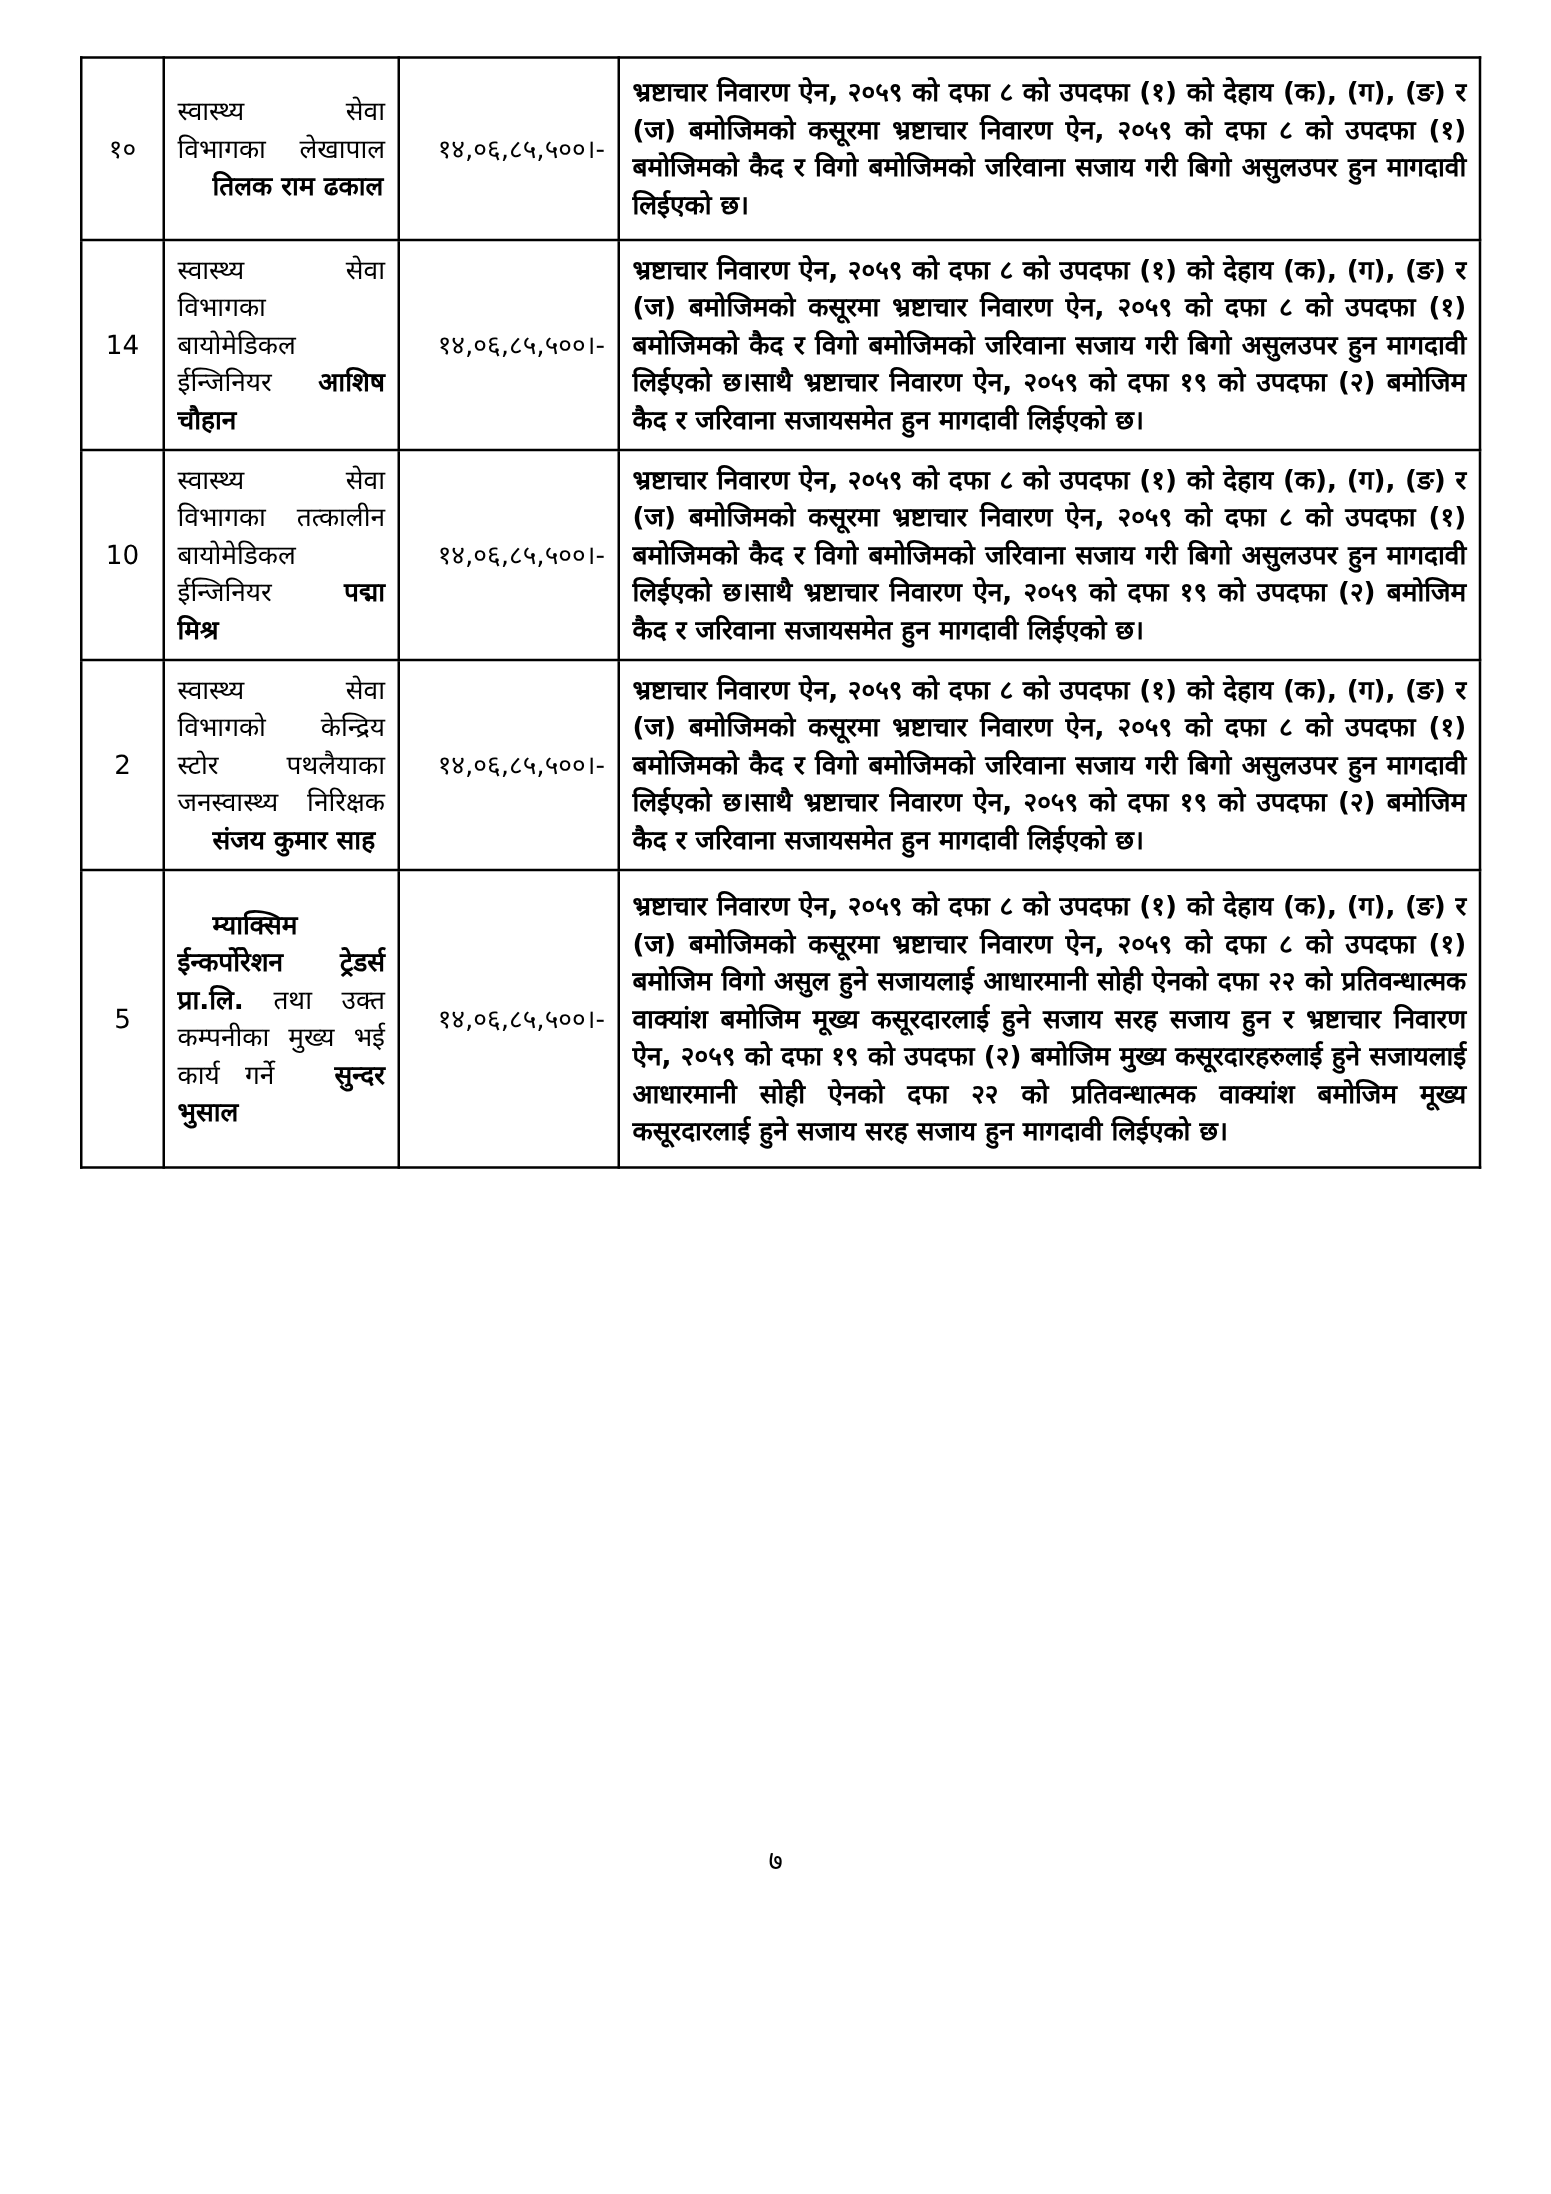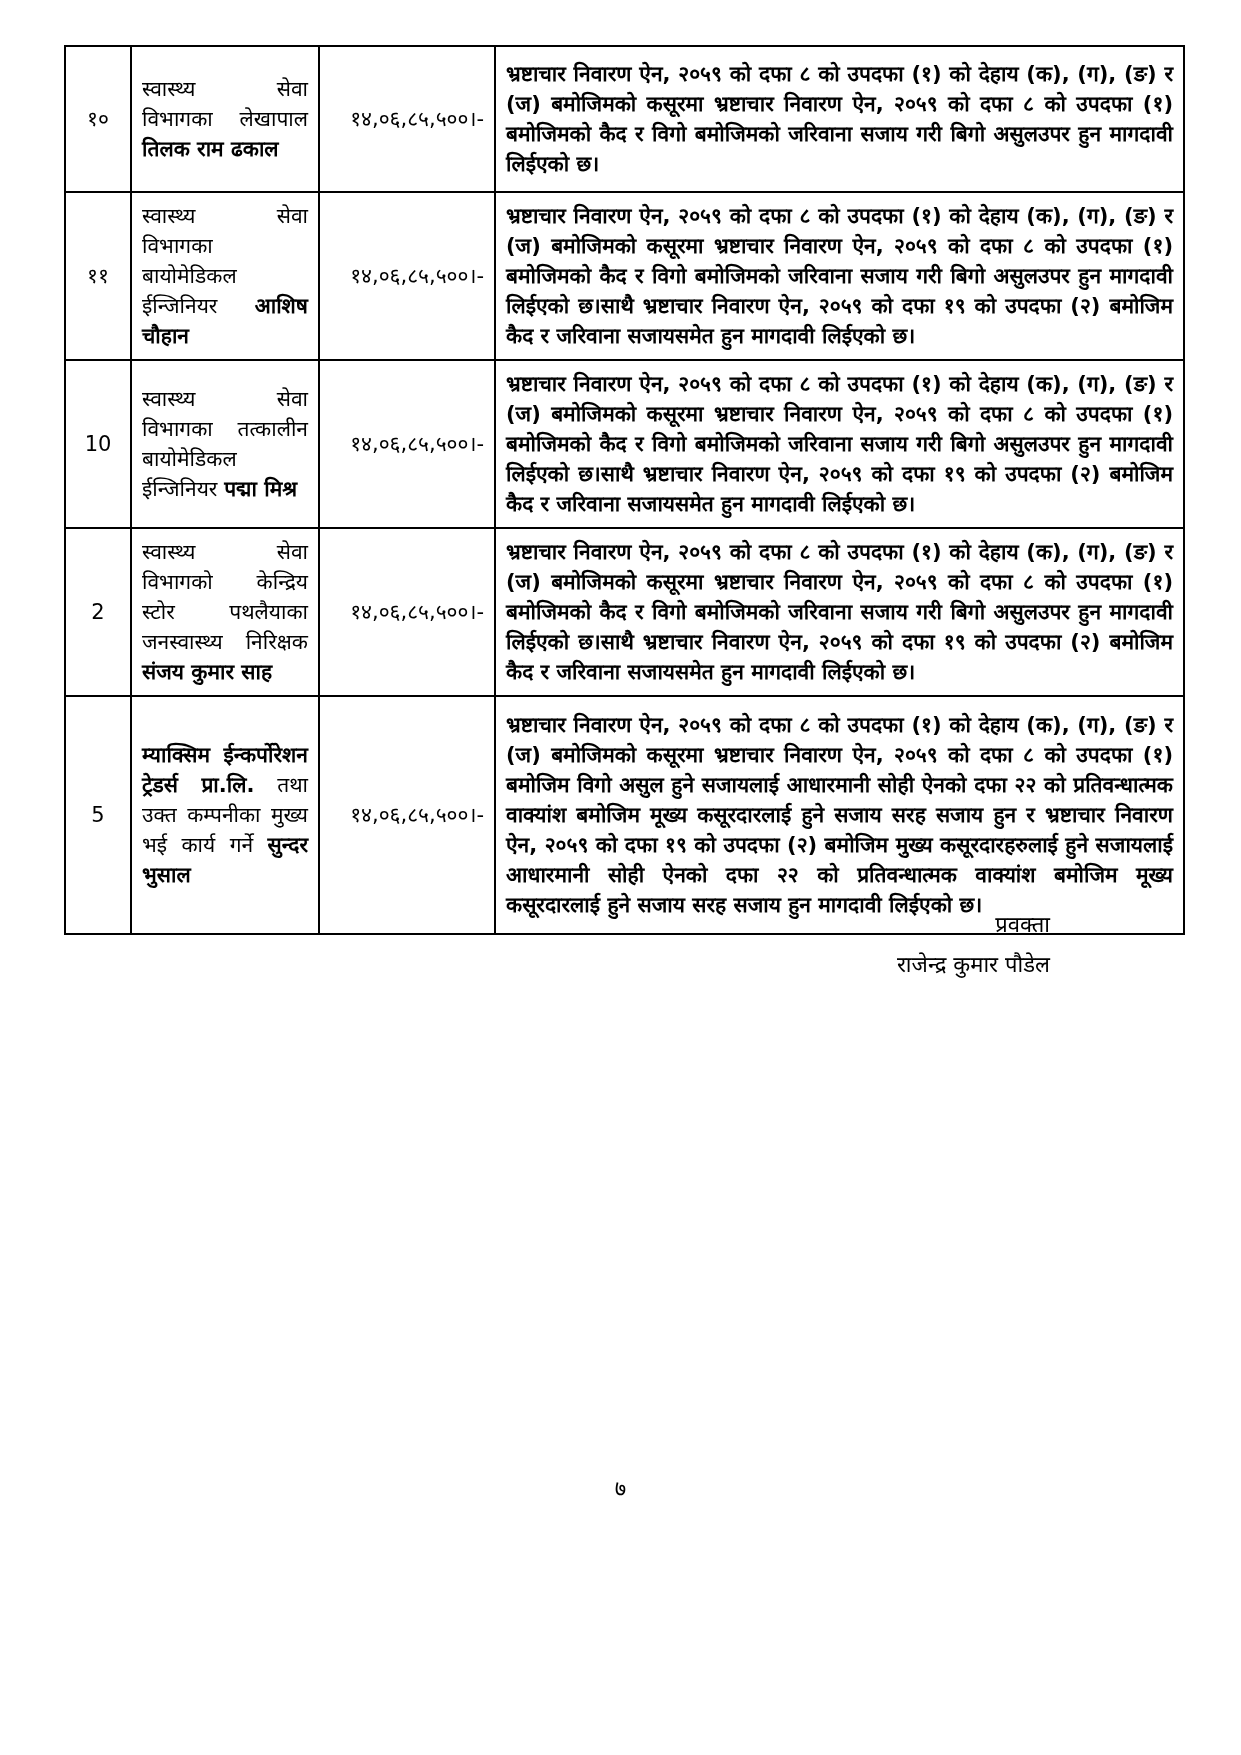--- a/index.html
+++ b/index.html
@@ -23,21 +23,21 @@
   col.c-desc{width:689px;}
   td.sn{text-align:center;padding:8px 4px;}
   td.name{text-align:justify;text-align-last:left;}
   td.amount{text-align:right;white-space:nowrap;padding-left:9px;}
   td.desc{text-align:justify;text-align-last:left;font-weight:bold;}
   tr.row-0{height:146px;}
   tr.row-1{height:152px;}
   tr.row-2{height:146px;}
   tr.row-3{height:142px;}
   tr.row-4{height:238px;}
-  .bold{font-weight:bold;}
+  .bold{font-weight:bold;margin-left:28px;}
   .signature{
     position:absolute;top:905px;right:191px;
     text-align:right;font-size:22px;line-height:40px;
   }
   .page-number{
     position:absolute;top:1472px;left:0;width:100%;
     text-align:center;font-size:22px;
   }
 </style>
 </head>
@@ -53,21 +53,21 @@
         <col class="c-desc">
     </colgroup>
     <tbody id="table-body">
         <tr class="row-0">
           <td class="sn">१०</td>
           <td class="name"><span class="">स्वास्थ्य सेवा विभागका लेखापाल </span><span class="bold">तिलक राम ढकाल</span></td>
           <td class="amount">१४,०६,८५,५००।-</td>
           <td class="desc">भ्रष्टाचार निवारण ऐन, २०५९ को दफा ८ को उपदफा (१) को देहाय (क), (ग), (ङ) र (ज) बमोजिमको कसूरमा भ्रष्टाचार निवारण ऐन, २०५९ को दफा ८ को उपदफा (१) बमोजिमको कैद र विगो बमोजिमको जरिवाना सजाय गरी बिगो असुलउपर हुन मागदावी लिईएको छ।</td>
         </tr>
         <tr class="row-1">
-          <td class="sn">११</td>
+          <td class="sn">14</td>
           <td class="name"><span class="">स्वास्थ्य सेवा विभागका बायोमेडिकल ईन्जिनियर </span><span class="bold">आशिष चौहान</span></td>
           <td class="amount">१४,०६,८५,५००।-</td>
           <td class="desc">भ्रष्टाचार निवारण ऐन, २०५९ को दफा ८ को उपदफा (१) को देहाय (क), (ग), (ङ) र (ज) बमोजिमको कसूरमा भ्रष्टाचार निवारण ऐन, २०५९ को दफा ८ को उपदफा (१) बमोजिमको कैद र विगो बमोजिमको जरिवाना सजाय गरी बिगो असुलउपर हुन मागदावी लिईएको छ।साथै भ्रष्टाचार निवारण ऐन, २०५९ को दफा १९ को उपदफा (२) बमोजिम कैद र जरिवाना सजायसमेत हुन मागदावी लिईएको छ।</td>
         </tr>
         <tr class="row-2">
           <td class="sn">10</td>
           <td class="name"><span class="">स्वास्थ्य सेवा विभागका तत्कालीन बायोमेडिकल ईन्जिनियर </span><span class="bold">पद्मा मिश्र</span></td>
           <td class="amount">१४,०६,८५,५००।-</td>
           <td class="desc">भ्रष्टाचार निवारण ऐन, २०५९ को दफा ८ को उपदफा (१) को देहाय (क), (ग), (ङ) र (ज) बमोजिमको कसूरमा भ्रष्टाचार निवारण ऐन, २०५९ को दफा ८ को उपदफा (१) बमोजिमको कैद र विगो बमोजिमको जरिवाना सजाय गरी बिगो असुलउपर हुन मागदावी लिईएको छ।साथै भ्रष्टाचार निवारण ऐन, २०५९ को दफा १९ को उपदफा (२) बमोजिम कैद र जरिवाना सजायसमेत हुन मागदावी लिईएको छ।</td>
         </tr>
@@ -79,20 +79,16 @@
         </tr>
         <tr class="row-4">
           <td class="sn">5</td>
           <td class="name"><span class="bold">म्याक्सिम ईन्कर्पोरेशन ट्रेडर्स प्रा.लि.</span><span class=""> तथा उक्त कम्पनीका मुख्य भई कार्य गर्ने </span><span class="bold">सुन्दर भुसाल</span></td>
           <td class="amount">१४,०६,८५,५००।-</td>
           <td class="desc">भ्रष्टाचार निवारण ऐन, २०५९ को दफा ८ को उपदफा (१) को देहाय (क), (ग), (ङ) र (ज) बमोजिमको कसूरमा भ्रष्टाचार निवारण ऐन, २०५९ को दफा ८ को उपदफा (१) बमोजिम विगो असुल हुने सजायलाई आधारमानी सोही ऐनको दफा २२ को प्रतिवन्धात्मक वाक्यांश बमोजिम मूख्य कसूरदारलाई हुने सजाय सरह सजाय हुन र भ्रष्टाचार निवारण ऐन, २०५९ को दफा १९ को उपदफा (२) बमोजिम मुख्य कसूरदारहरुलाई हुने सजायलाई आधारमानी सोही ऐनको दफा २२ को प्रतिवन्धात्मक वाक्यांश बमोजिम मूख्य कसूरदारलाई हुने सजाय सरह सजाय हुन मागदावी लिईएको छ।</td>
         </tr>
       </tbody>
   </table>
 
-  <div class="signature">
-    <div>प्रवक्ता</div>
-    <div>राजेन्द्र कुमार पौडेल</div>
-  </div>
 
   <div class="page-number">७</div>
 
 </div>
 
 </body></html>

